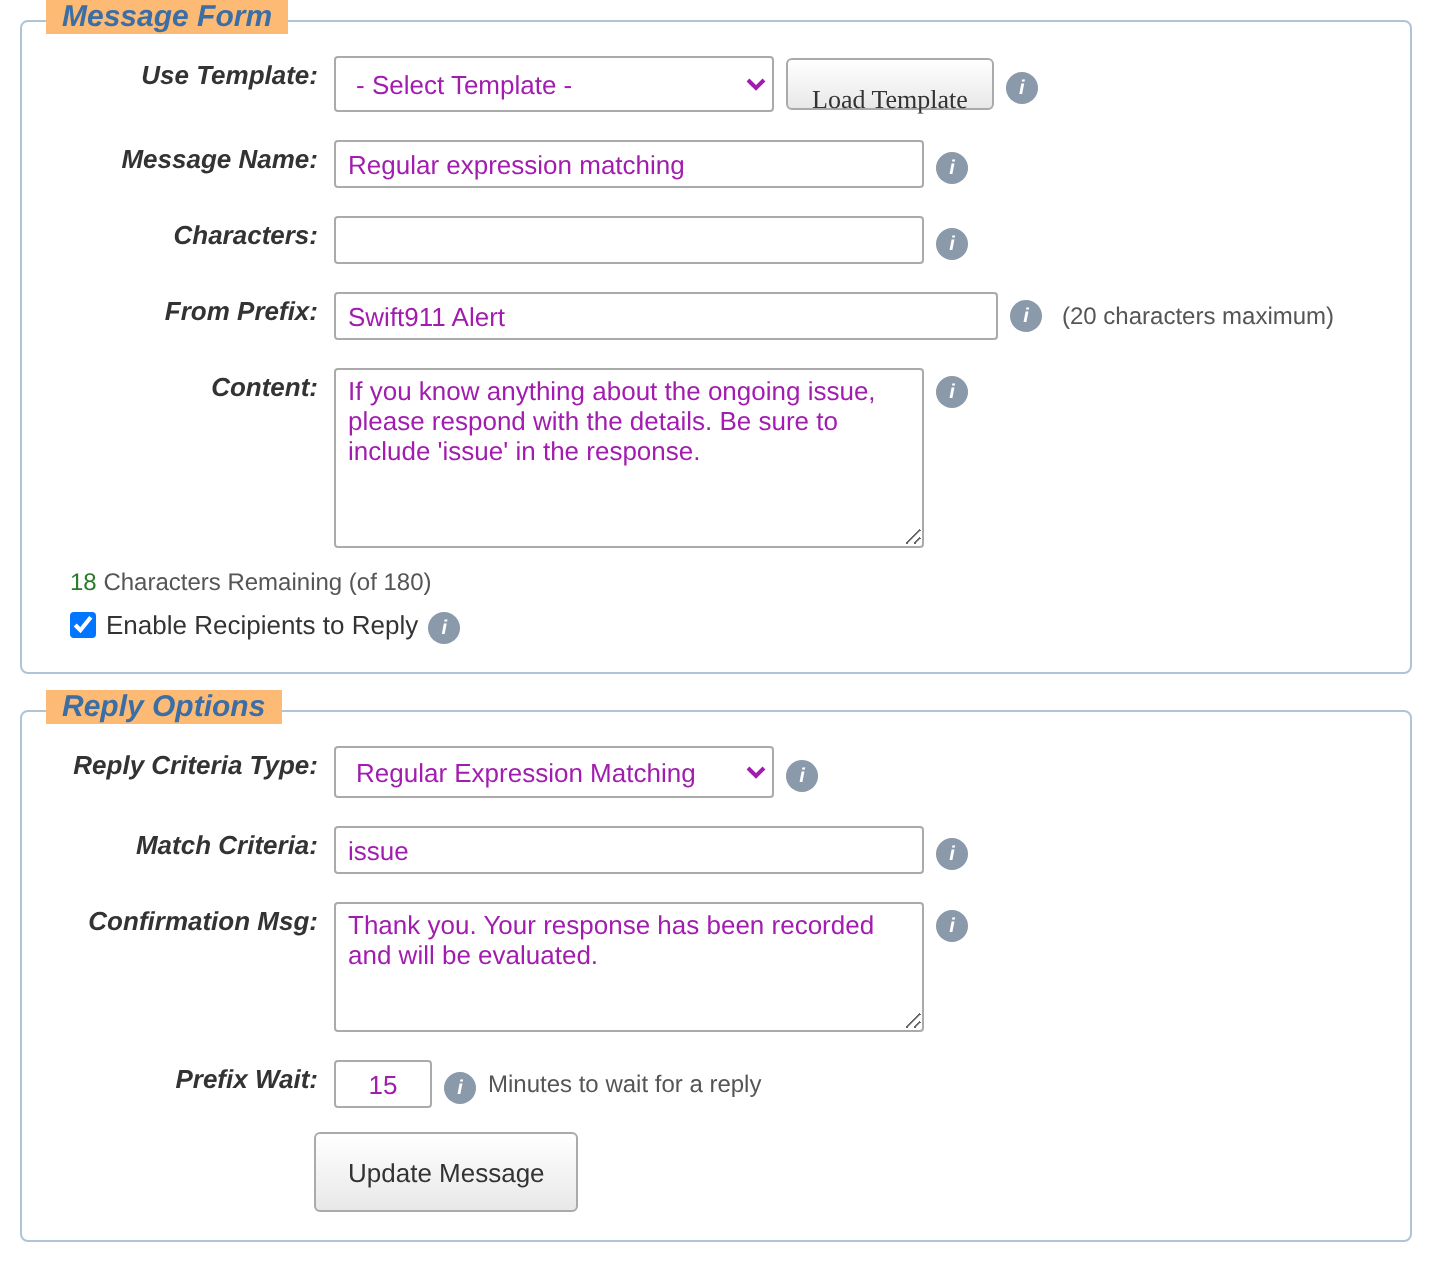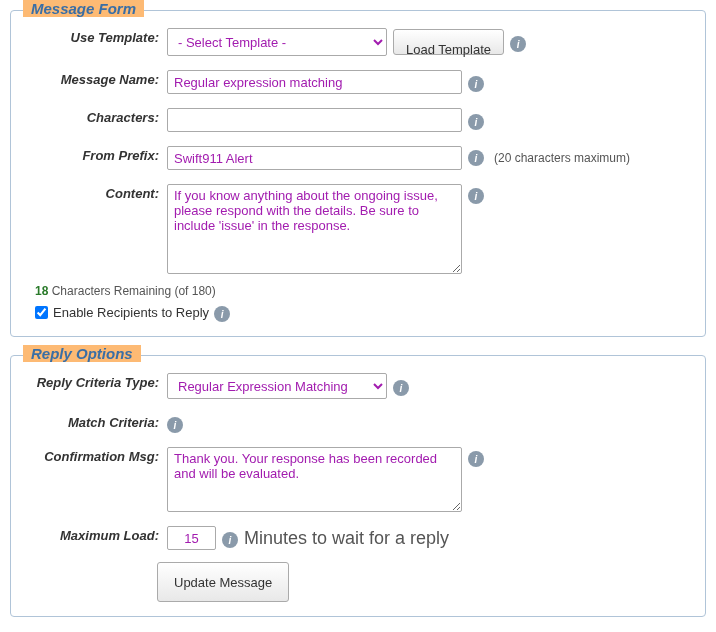--- a/index.html
+++ b/index.html
@@ -56,20 +56,21 @@
 
     .load-btn {
       height: 24px;
       padding: 12px 12px;
       background: linear-gradient(to bottom, #fff 0%, #e8e8e8 100%);
       border: 1px solid #aaa;
       border-radius: 3px;
       cursor: pointer;
       font-size: 13px;
       color: #333;
+      font-family: Liberation Serif, serif;
     }
 
     .info-icon {
       display: inline-flex;
       align-items: center;
       justify-content: center;
       width: 16px;
       height: 16px;
       border-radius: 50%;
       background: #8a9aaa;
@@ -77,21 +78,21 @@
       font-size: 10px;
       font-weight: bold;
       font-style: italic;
       cursor: default;
       flex-shrink: 0;
       margin-top: 4px;
     }
 
     .msg-name-input { width: 295px; }
     .desc-input { width: 295px; }
-    .from-prefix-input { width: 295px; }
+    .from-prefix-input { width: 332px; }
 
     .from-prefix-row .info-icon {
       margin-top: 0;
     }
 
     .char-max-note {
       color: #555;
       font-size: 12px;
       margin-left: 4px;
     }
@@ -106,21 +107,21 @@
     .chars-remaining {
       font-size: 12px;
       color: #555;
       padding-left: 8px;
       margin-top: 2px;
       margin-bottom: 4px;
     }
 
     .chars-remaining .count {
       color: #2a7a2a;
-      font-weight: bold;
+      font-weight: normal;
     }
 
     .enable-reply-row {
       padding-left: 8px;
       display: flex;
       align-items: center;
       gap: 5px;
       margin-top: 2px;
     }
 
@@ -142,21 +143,21 @@
     }
 
     .max-wait-input {
       width: 49px;
       height: 24px;
       text-align: center;
     }
 
     .minutes-note {
       color: #555;
-      font-size: 18px;
+      font-size: 12px;
     }
 
     .update-btn {
       height: 40px;
       padding: 0 16px;
       background: linear-gradient(to bottom, #fff 0%, #e8e8e8 100%);
       border: 1px solid #aaa;
       border-radius: 3px;
       cursor: pointer;
       font-size: 13px;
@@ -290,34 +291,35 @@
           <option>Exact Match</option>
           <option>Any Reply</option>
         </select>
         <span class="info-icon">i</span>
       </div>
     </div>
 
     <div class="form-row">
       <div class="label-td">Match Criteria:</div>
       <div class="value-td">
+        <input type="text" class="match-input" value="issue" style="">
         <span class="info-icon">i</span>
       </div>
     </div>
 
     <div class="form-row-top">
       <div class="label-td" style="padding-top:6px;">Confirmation Msg:</div>
       <div class="value-td-top">
         <textarea class="confirm-textarea" style="">Thank you. Your response has been recorded and will be evaluated.</textarea>
         <span class="info-icon">i</span>
       </div>
     </div>
 
     <div class="form-row">
-      <div class="label-td">Maximum Load:</div>
+      <div class="label-td">Prefix Wait:</div>
       <div class="value-td">
         <input type="text" class="max-wait-input" value="15" style="">
         <span class="info-icon">i</span>
         <span class="minutes-note">Minutes to wait for a reply</span>
       </div>
     </div>
 
     <button class="update-btn">Update Message</button>
 
   </div>

